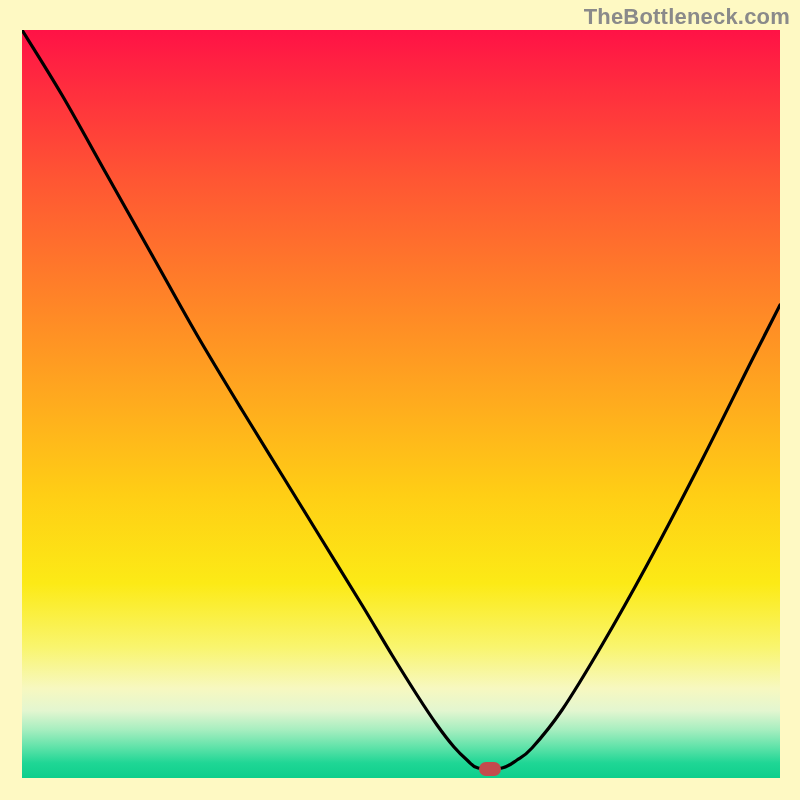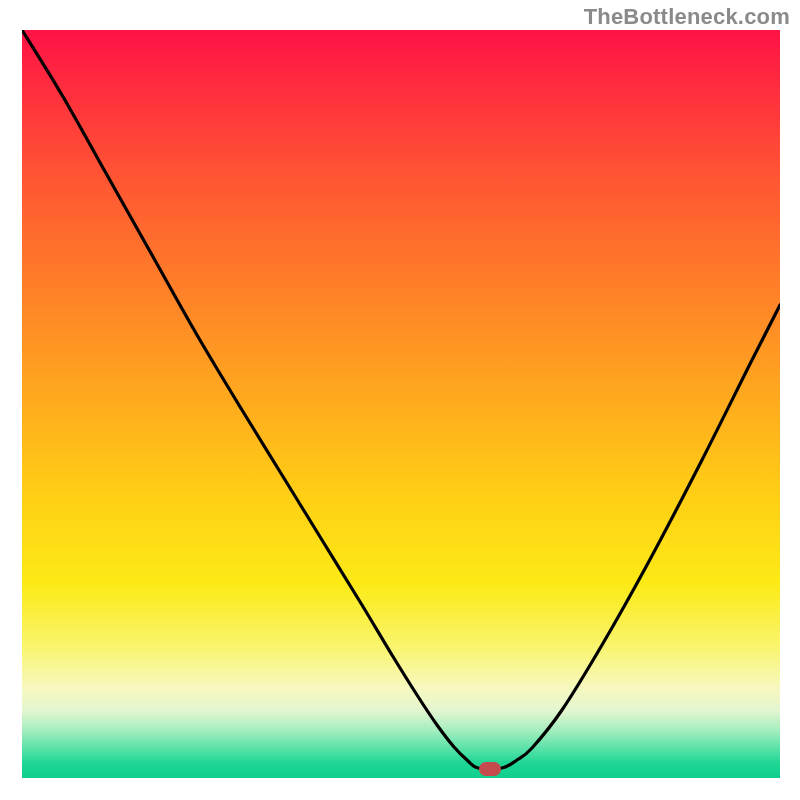--- a/index.html
+++ b/index.html
@@ -9,21 +9,21 @@
     height: 800px;
     background: #000;
     overflow: hidden;
   }
   .frame {
     position: absolute;
     left: 0;
     top: 0;
     width: 800px;
     height: 800px;
-    background: #ffffff;
+    background: #fef9c3;
   }
   .plot {
     position: absolute;
     left: 22px;
     top: 30px;
     width: 758px;
     height: 748px;
     overflow: hidden;
   }
   .gradient {

